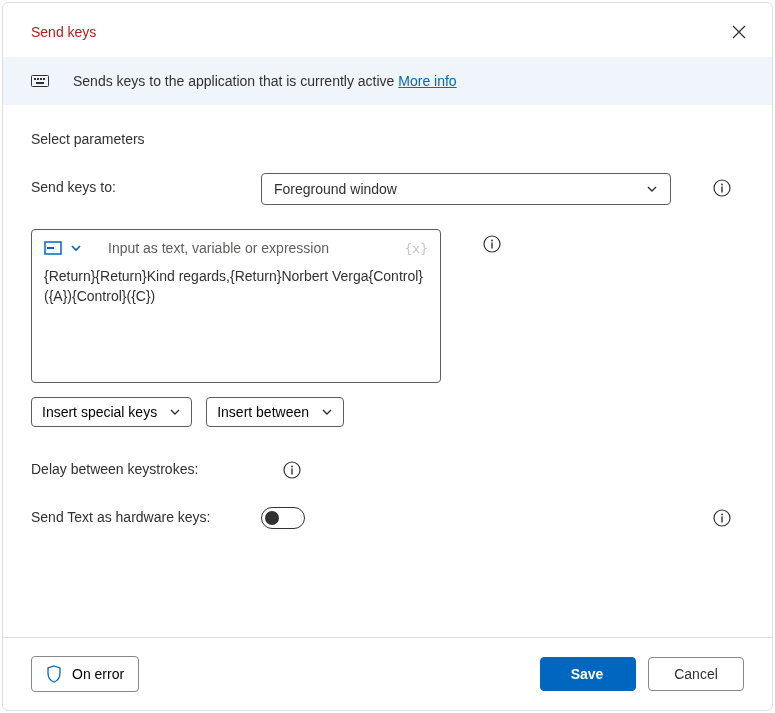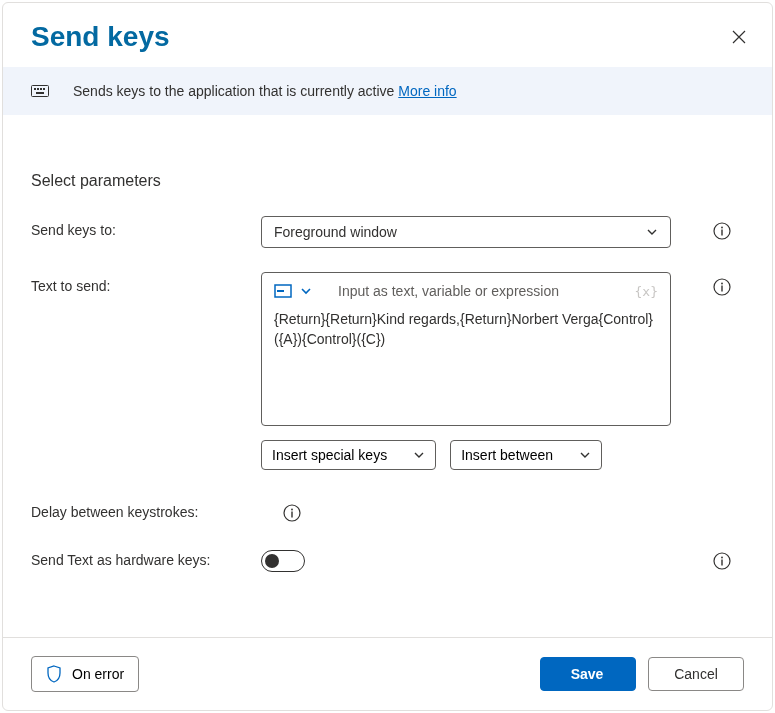--- a/index.html
+++ b/index.html
@@ -20,34 +20,34 @@
       display: flex;
       flex-direction: column;
       overflow: hidden;
     }
     .header {
       display: flex;
       justify-content: space-between;
       align-items: center;
       padding: 18px 22px 14px 28px;
     }
-    .title { font-size: 28px; font-weight: 700; color: #0369a1; }
+    .title { font-size: 14px; font-weight: 400; color: #b91c1c; }
     .close-btn { width: 22px; height: 22px; display: flex; align-items: center; justify-content: center; cursor: pointer; color: #323130; background: none; border: none; }
     .info-banner {
       background: #f0f4fb;
       padding: 16px 28px;
       display: flex;
       align-items: center;
       gap: 24px;
     }
     .kb-icon { width: 18px; height: 14px; }
     .banner-text { font-size: 14px; color: #323130; }
     .more-link { color: #0067c0; text-decoration: underline; cursor: pointer; }
     .content { flex: 1; padding: 26px 28px 10px 28px; overflow: auto; }
-    .section-title { font-size: 16px; font-weight: 400; color: #323130; margin-bottom: 26px; margin-top: 31px; }
+    .section-title { font-size: 14px; font-weight: 400; color: #323130; margin-bottom: 26px; }
     .row { display: flex; align-items: flex-start; margin-bottom: 24px; gap: 20px; }
     .row.tight { margin-bottom: 16px; }
     .label-col { width: 210px; padding-top: 6px; font-size: 14px; color: #323130; }
     .field-col { flex: 1; max-width: 410px; }
     .help-col { width: 40px; display: flex; justify-content: flex-end; padding-top: 6px; }
     .info-icon { width: 18px; height: 18px; color: #323130; cursor: pointer; }
     .select {
       width: 100%;
       border: 1px solid #605e5c;
       border-radius: 4px;
@@ -74,21 +74,21 @@
     .textbox-body { min-height: 104px; font-size: 14px; color: #323130; line-height: 1.45; }
     .under-field-row { display: flex; gap: 14px; margin-top: 14px; }
     .pill-btn {
       border: 1px solid #605e5c;
       border-radius: 4px;
       background: #fff;
       padding: 6px 10px;
       font-size: 14px;
       display: flex;
       align-items: center;
-      gap: 26px;
+      gap: 12px;
       cursor: pointer;
     }
     .number-input {
       width: 100%;
       border: 1px solid #605e5c;
       border-radius: 4px;
       display: flex;
       align-items: stretch;
       background: #fff;
     }
@@ -190,21 +190,20 @@
       <div class="help-col">
         <svg class="info-icon" viewBox="0 0 18 18">
             <circle cx="9" cy="9" r="8" stroke="#323130" fill="none" stroke-width="1.2"></circle>
             <circle cx="9" cy="5.5" r="0.9" fill="#323130"></circle>
             <rect x="8.3" y="7.5" width="1.4" height="6" fill="#323130"></rect>
           </svg>
       </div>
     </div>
 
     <div class="row tight">
-      <div class="label-col">Text to send:</div>
       <div class="field-col">
         <div class="textbox">
           <div class="textbox-toolbar">
             <svg class="tb-icon" viewBox="0 0 18 14">
                 <rect x="1" y="1" width="16" height="12" fill="none" stroke="#0067c0" stroke-width="1.5"></rect>
                 <rect x="3" y="6" width="7" height="2" fill="#0067c0"></rect>
               </svg>
             <svg width="12" height="12" viewBox="0 0 12 12">
                 <path d="M2 4 L6 8 L10 4" stroke="#0067c0" stroke-width="1.6" fill="none"></path>
               </svg>

